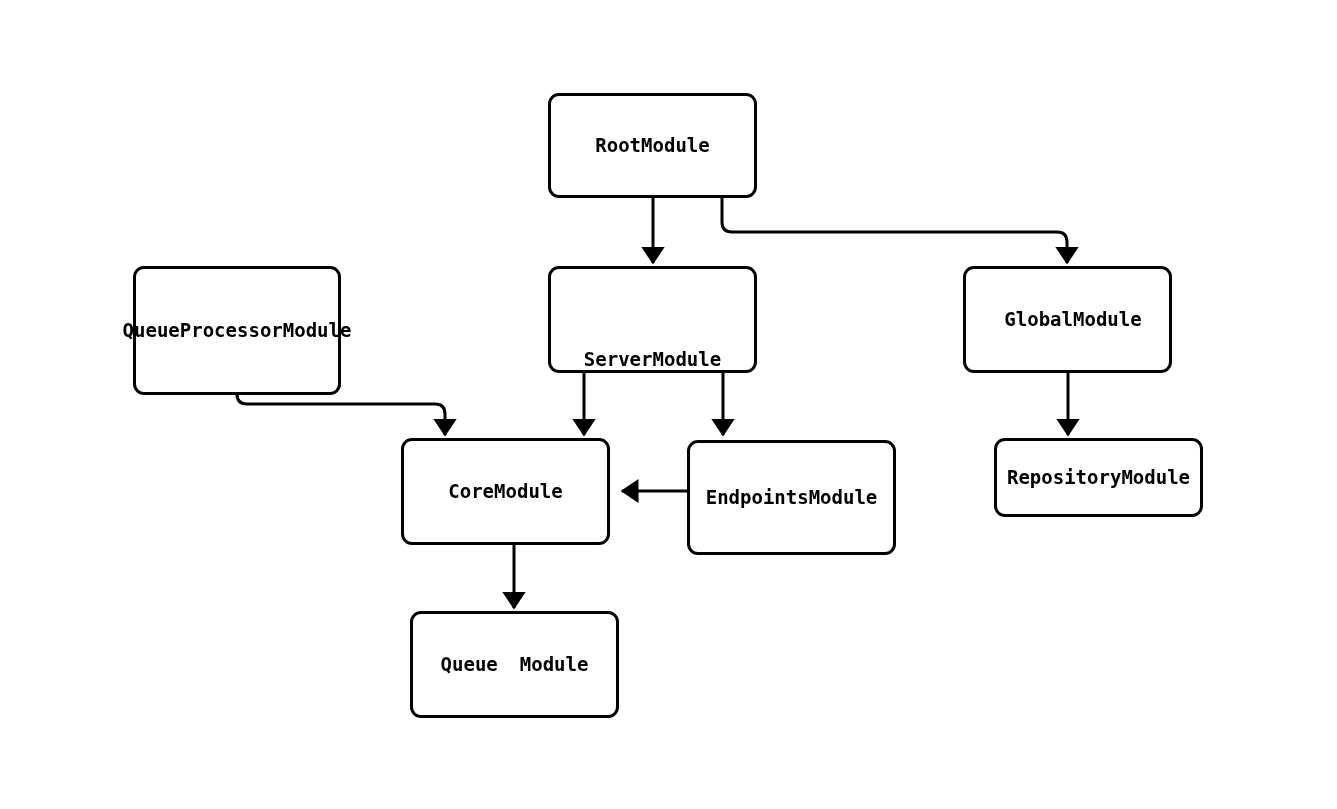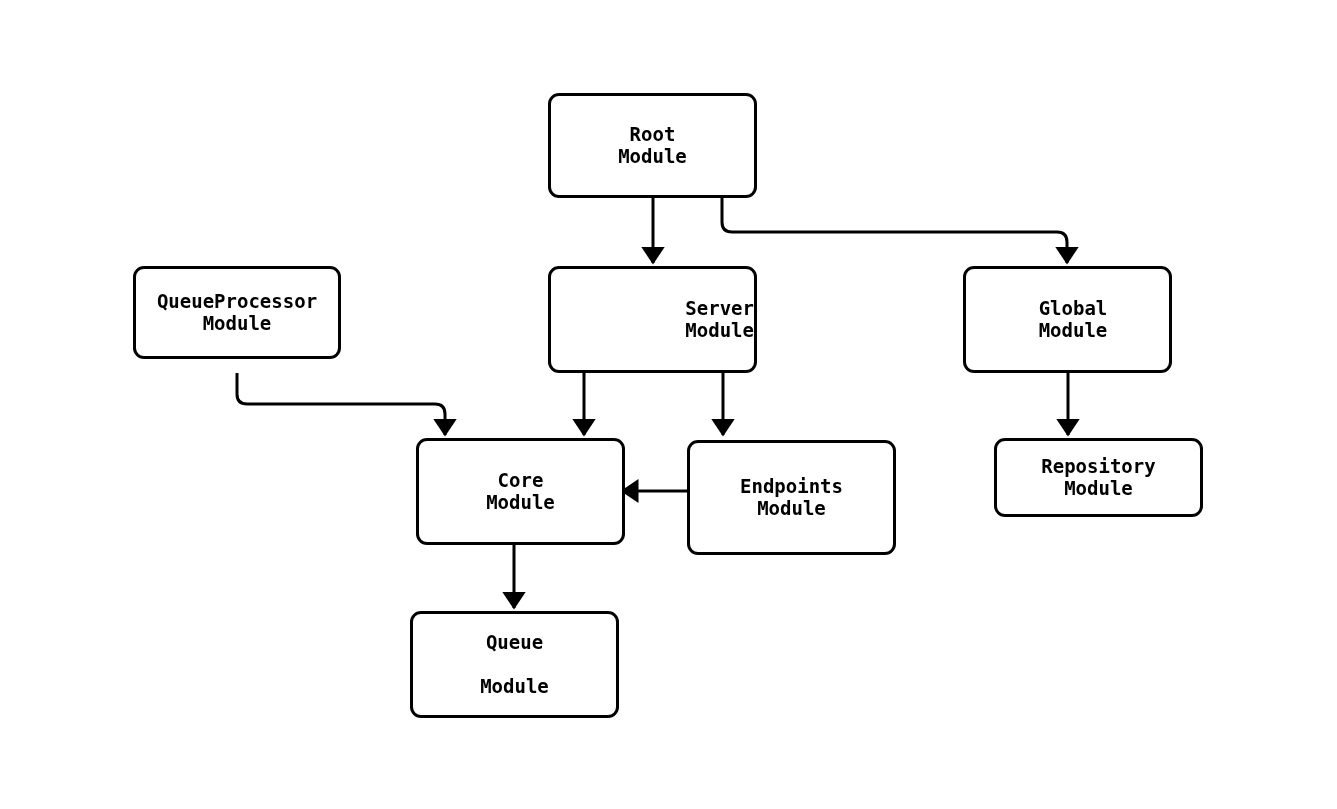--- a/index.html
+++ b/index.html
@@ -28,21 +28,20 @@
     stroke: #000000;
     stroke-width: 3;
   }
   .node {
     position: absolute;
     box-sizing: border-box;
     background: #ffffff;
     border: 3px solid #000000;
     border-radius: 11px;
     display: flex;
-    flex-direction: column;
     align-items: center;
     justify-content: center;
     text-align: center;
     color: #000000;
     font-weight: bold;
     font-size: 19px;
     line-height: 21.5px;
     letter-spacing: 0px;
   }
   .node .label-line {
@@ -77,36 +76,36 @@
     <path class="edge" d="M1068,373 L1068,435" marker-end="url(#arrowhead)"></path>
 
     <path class="edge" d="M514,545 L514,608" marker-end="url(#arrowhead)"></path>
   </svg>
 
   <div class="node" style="left:548px; top:93px; width:209px; height:105px;">
     <span class="label-line">Root</span>
     <span class="label-line">Module</span>
   </div>
 
-  <div class="node" style="left:133px; top:266px; width:208px; height:93px;">
+  <div class="node" style="left:133px; top:266px; width:208px; height:129px;">
     <span class="label-line">QueueProcessor</span>
     <span class="label-line">Module</span>
   </div>
 
   <div class="node" style="left:548px; top:266px; width:209px; height:107px;align-items:flex-end;">
     <span class="label-line">Server</span>
     <span class="label-line">Module</span>
   </div>
 
   <div class="node" style="left:963px; top:266px; width:209px; height:107px;padding-left:11px;">
     <span class="label-line">Global</span>
     <span class="label-line">Module</span>
   </div>
 
-  <div class="node" style="left:416px; top:438px; width:209px; height:107px;">
+  <div class="node" style="left:401px; top:438px; width:209px; height:107px;">
     <span class="label-line">Core</span>
     <span class="label-line">Module</span>
   </div>
 
   <div class="node" style="left:687px; top:440px; width:209px; height:115px;">
     <span class="label-line">Endpoints</span>
     <span class="label-line">Module</span>
   </div>
 
   <div class="node" style="left:994px; top:438px; width:209px; height:79px;">

